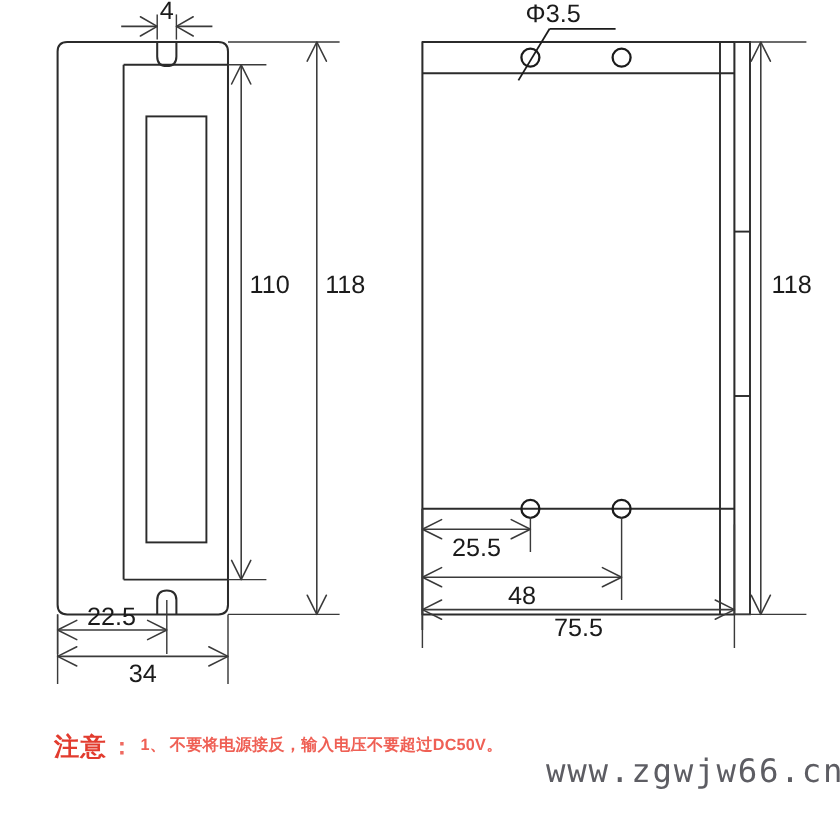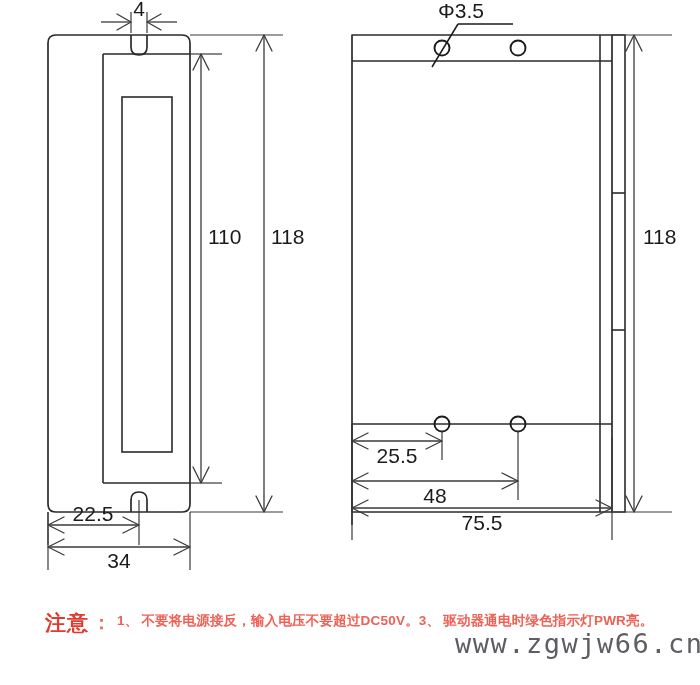--- a/index.html
+++ b/index.html
@@ -251,20 +251,17 @@
 </svg>
 
 <div class="notes">
   <div class="notes-row">
     <span class="notes-title">注意</span>
     <span class="notes-colon">：</span>
     <div class="notes-list">
       <div class="note-item">
         <span class="note-num">1、</span><span>不要将电源接反，输入电压不要超过DC50V。</span>
       </div>
-      <div class="note-item">
-        <span class="note-num">3、</span><span>驱动器通电时绿色指示灯PWR亮。</span>
-      </div>
     </div>
   </div>
 </div>
 
 <div class="watermark">www.zgwjw66.cn</div>
 
 </body></html>

